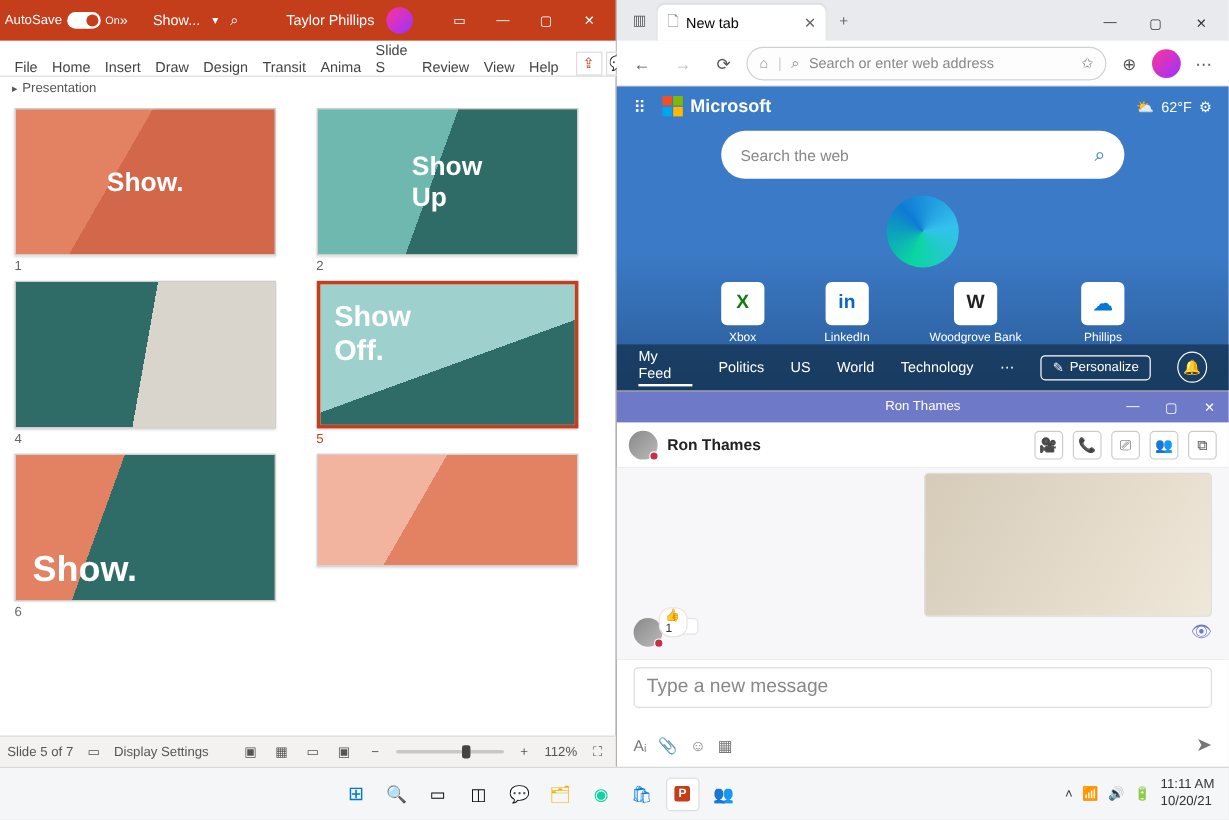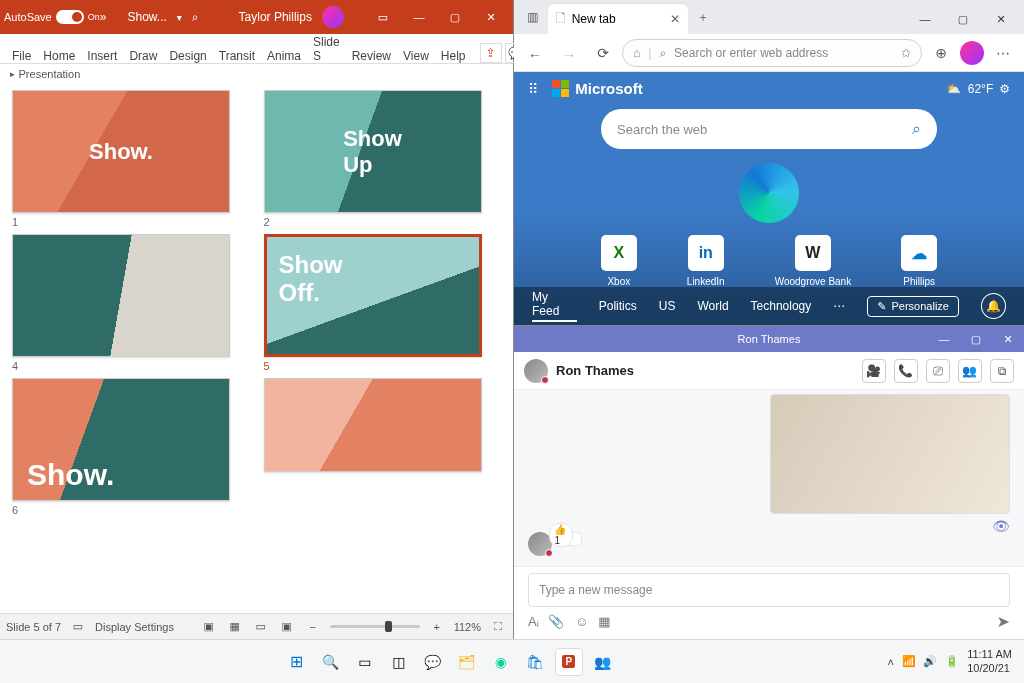--- a/index.html
+++ b/index.html
@@ -87,21 +87,21 @@
 .teams-actions{margin-left:auto;display:flex;gap:8px;color:#555;}
 .ta{width:24px;height:24px;border:1px solid #ccc;border-radius:4px;display:flex;align-items:center;justify-content:center;font-size:12px;cursor:pointer;}
 .chat-area{flex:1;background:#f7f7f9;padding:8px 14px;overflow:hidden;position:relative;}
 .img-msg{position:absolute;right:14px;top:4px;width:240px;height:120px;background:linear-gradient(120deg,#d6cbb9,#efe7d8);border-radius:4px;border:1px solid #ddd;}
 .eye-ic{position:absolute;right:14px;top:128px;color:#6e7ac7;font-size:14px;}
 .msg{position:absolute;left:14px;bottom:10px;display:flex;gap:8px;align-items:flex-start;}
 .bubble{background:#fff;border:1px solid #e5e5e5;border-radius:4px;padding:6px 10px;font-size:12px;color:#333;max-width:300px;position:relative;}
 .bubble .meta{font-size:10px;color:#888;margin-bottom:2px;}
 .react{position:absolute;top:-10px;right:8px;background:#fff;border:1px solid #e5e5e5;border-radius:10px;padding:0 5px;font-size:10px;}
 .compose{border-top:1px solid #eee;padding:6px 14px 8px;}
-.compose-box{border:1px solid #ddd;border-radius:4px;height:34px;display:flex;align-items:center;padding:0 10px;font-size:12px;color:#888;margin-bottom:5px;}
+.compose-box{border:1px solid #ddd;border-radius:4px;height:34px;display:flex;align-items:center;padding:0 10px;font-size:16px;color:#888;margin-bottom:21px;}
 .compose-tools{display:flex;gap:10px;color:#777;font-size:13px;align-items:center;}
 .send{margin-left:auto;font-size:16px;}
 </style>
 </head>
 <body>
 
 <div class="desktop">
 
   <div class="ppt">
     <div class="ppt-titlebar">

